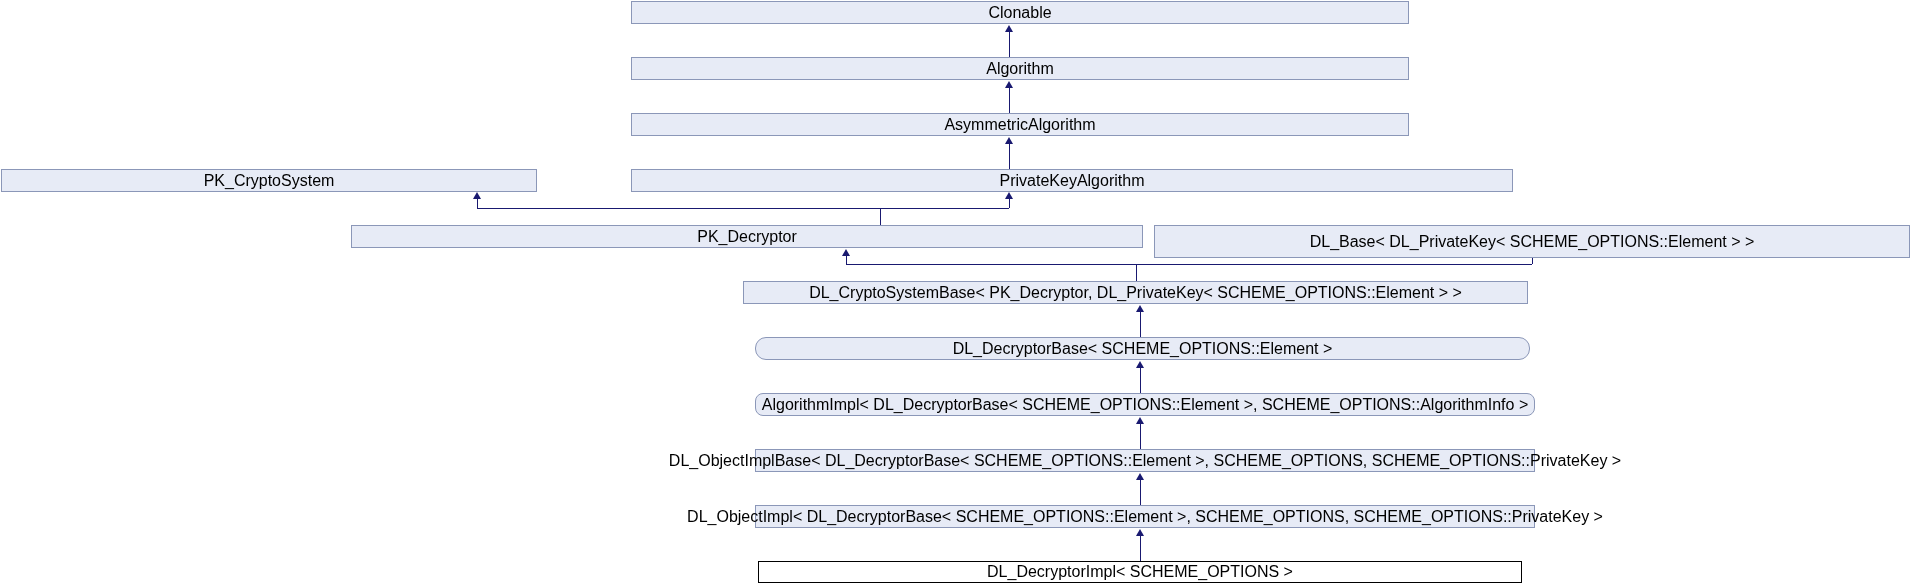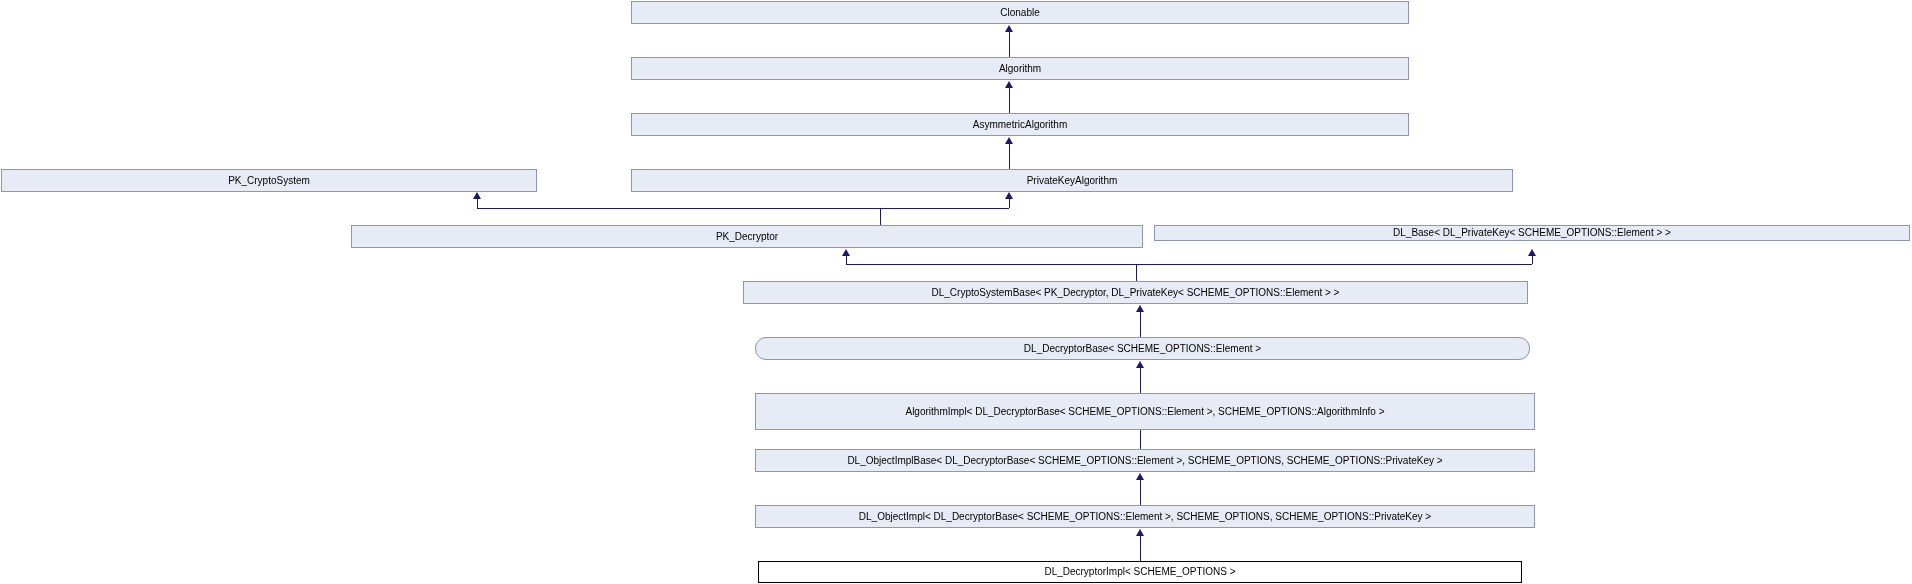--- a/index.html
+++ b/index.html
@@ -9,21 +9,21 @@
     background:var(--bg,#ffffff);
     font-family:"Liberation Sans", sans-serif;
     overflow:hidden;
   }
   .node{
     position:absolute;
     box-sizing:border-box;
     border:1px solid var(--node-border,#8b97b8);
     background:var(--node-fill,#e7ebf6);
     display:flex;align-items:center;justify-content:center;
-    font-size:10px;line-height:1;color:var(--text,#000000);
+    font-size:16px;line-height:1;color:var(--text,#000000);
     white-space:nowrap;
     cursor:pointer;
   }
   .node.current{
     background:var(--cur-fill,#ffffff);
     border-color:var(--cur-border,#000000);
     cursor:default;
   }
   .seg{position:absolute;background:var(--edge,#191970);}
   .arrowhead{
@@ -79,30 +79,30 @@
       </div>
       <div class="node" style="left: 1px; top: 169px; width: 536px; height: 23px;">
         <span>PK_CryptoSystem</span>
       </div>
       <div class="node" style="left: 631px; top: 169px; width: 882px; height: 23px;">
         <span>PrivateKeyAlgorithm</span>
       </div>
       <div class="node" style="left: 351px; top: 225px; width: 792px; height: 23px;">
         <span>PK_Decryptor</span>
       </div>
-      <div class="node" style="left: 1154px; top: 225px; width: 756px; height: 16px;">
+      <div class="node" style="left: 1154px; top: 225px; width: 756px; height: 33px;">
         <span>DL_Base&lt; DL_PrivateKey&lt; SCHEME_OPTIONS::Element &gt; &gt;</span>
       </div>
       <div class="node" style="left: 743px; top: 281px; width: 785px; height: 23px;">
         <span>DL_CryptoSystemBase&lt; PK_Decryptor, DL_PrivateKey&lt; SCHEME_OPTIONS::Element &gt; &gt;</span>
       </div>
       <div class="node" style="left: 755px; top: 337px; width: 775px; height: 23px; border-radius: 11px;">
         <span>DL_DecryptorBase&lt; SCHEME_OPTIONS::Element &gt;</span>
       </div>
-      <div class="node" style="left: 755px; top: 393px; width: 780px; height: 37px;">
+      <div class="node" style="left: 755px; top: 393px; width: 780px; height: 23px; border-radius: 8px;">
         <span>AlgorithmImpl&lt; DL_DecryptorBase&lt; SCHEME_OPTIONS::Element &gt;, SCHEME_OPTIONS::AlgorithmInfo &gt;</span>
       </div>
       <div class="node" style="left: 755px; top: 449px; width: 780px; height: 23px;">
         <span>DL_ObjectImplBase&lt; DL_DecryptorBase&lt; SCHEME_OPTIONS::Element &gt;, SCHEME_OPTIONS, SCHEME_OPTIONS::PrivateKey &gt;</span>
       </div>
       <div class="node" style="left: 755px; top: 505px; width: 780px; height: 23px; justify-content: center;">
         <span>DL_ObjectImpl&lt; DL_DecryptorBase&lt; SCHEME_OPTIONS::Element &gt;, SCHEME_OPTIONS, SCHEME_OPTIONS::PrivateKey &gt;</span>
       </div>
       <div class="node current" style="left: 758px; top: 561px; width: 764px; height: 22px;">
         <span>DL_DecryptorImpl&lt; SCHEME_OPTIONS &gt;</span>

